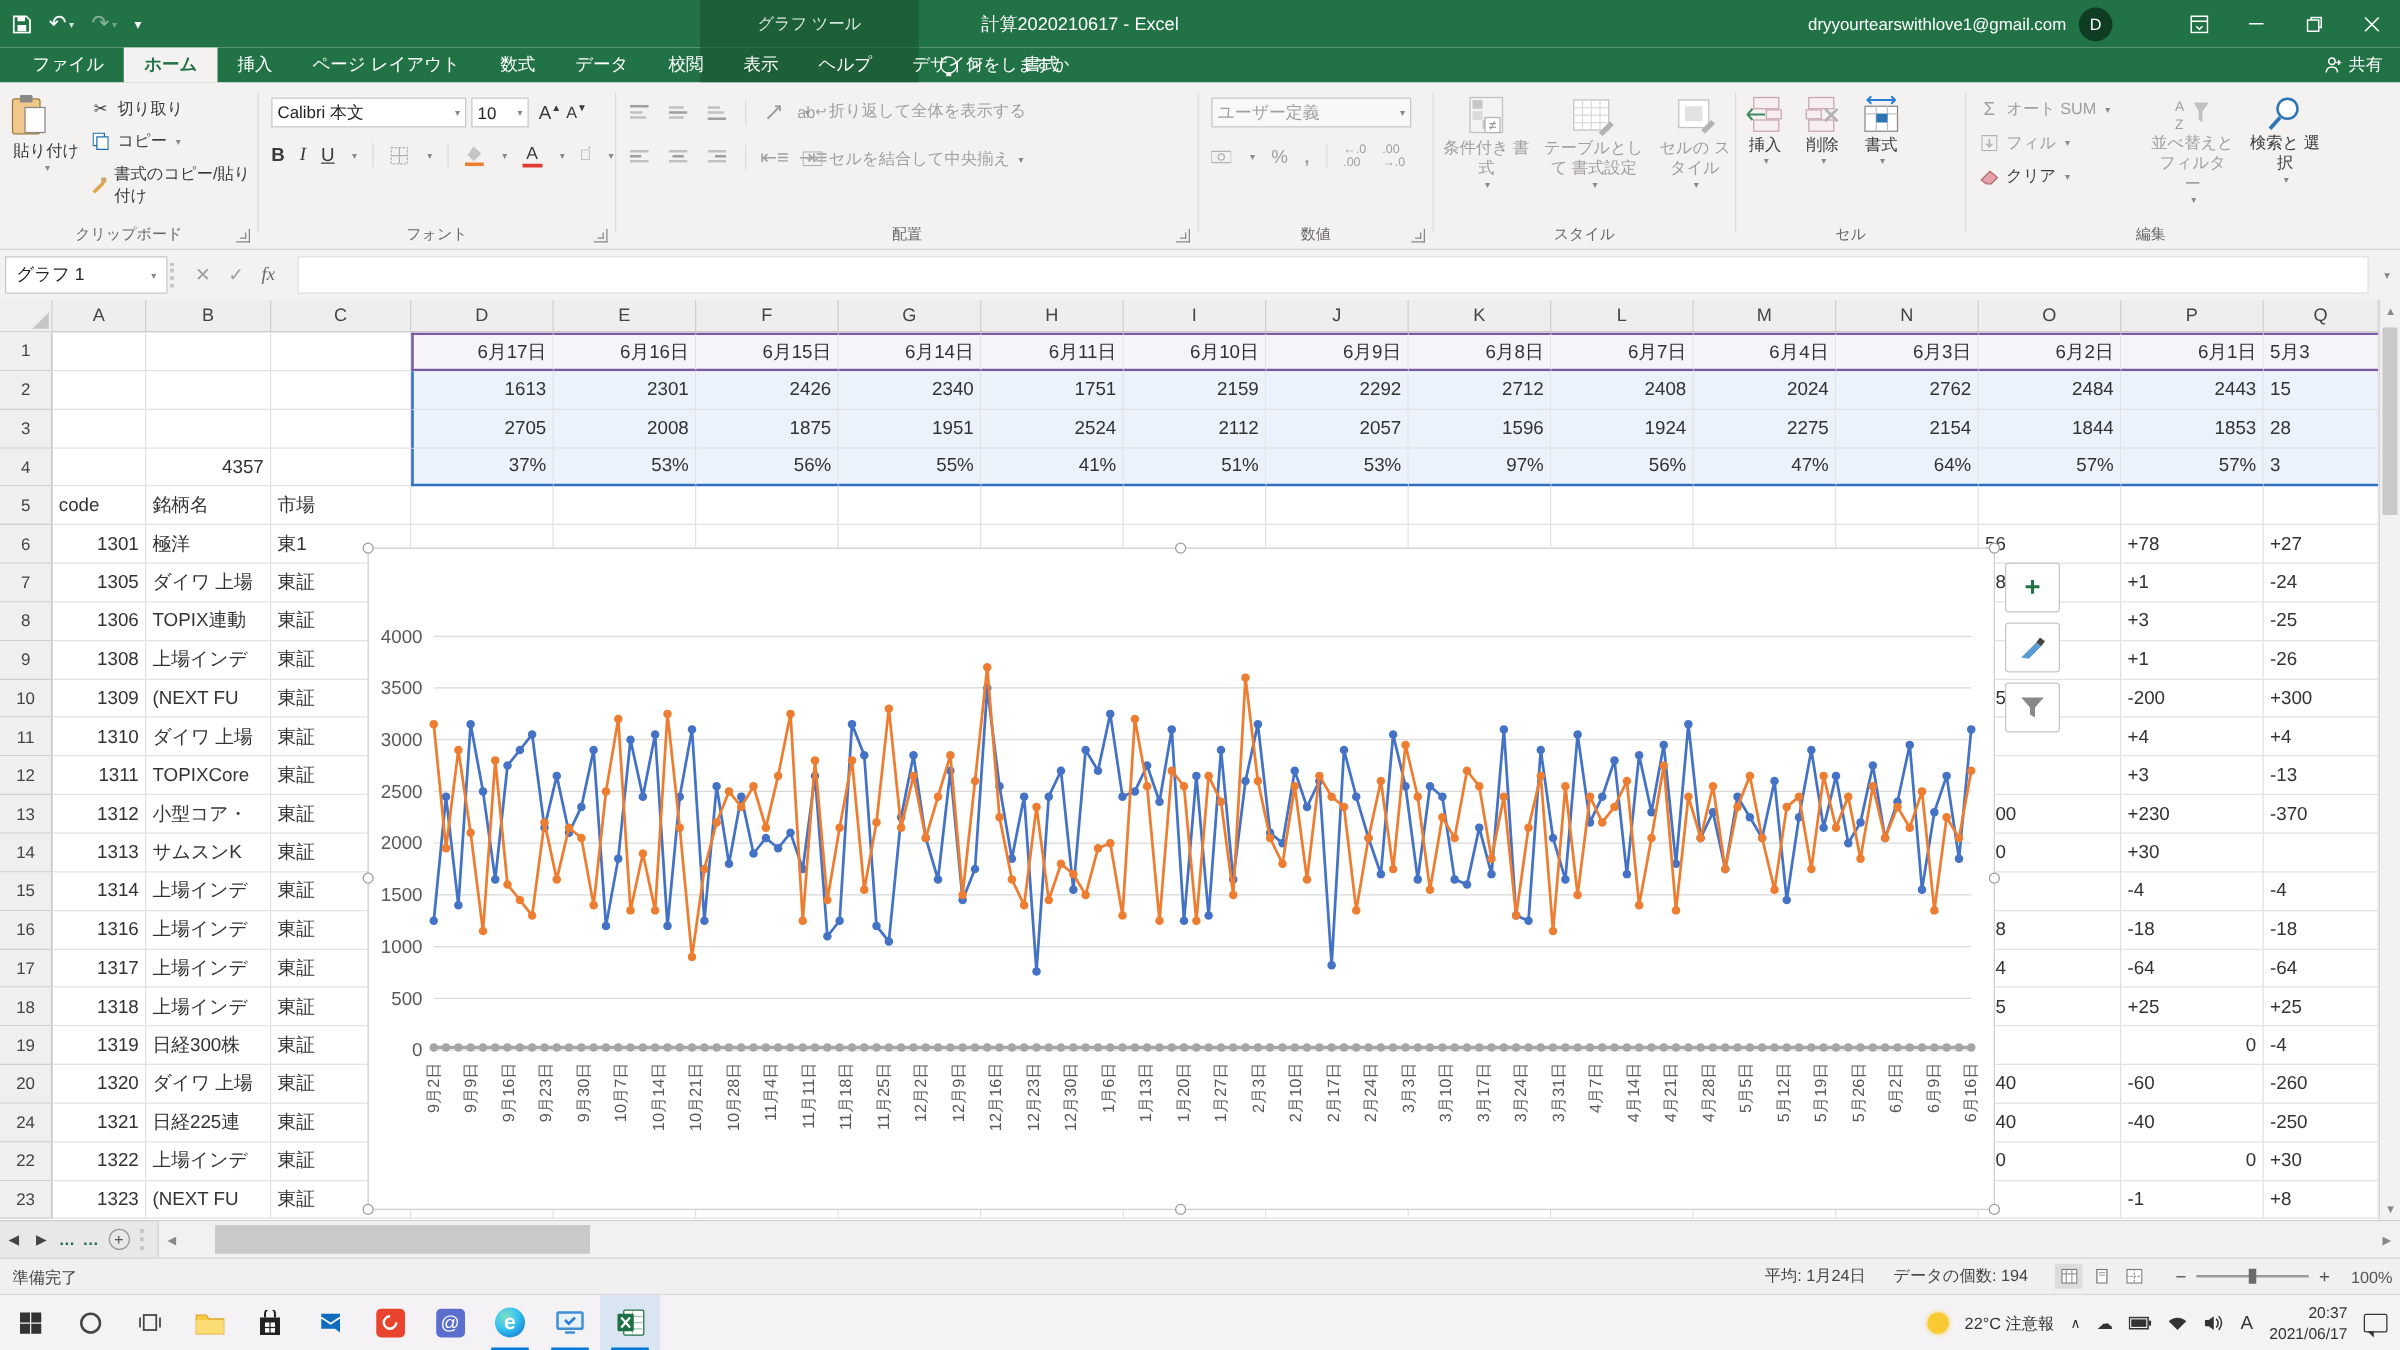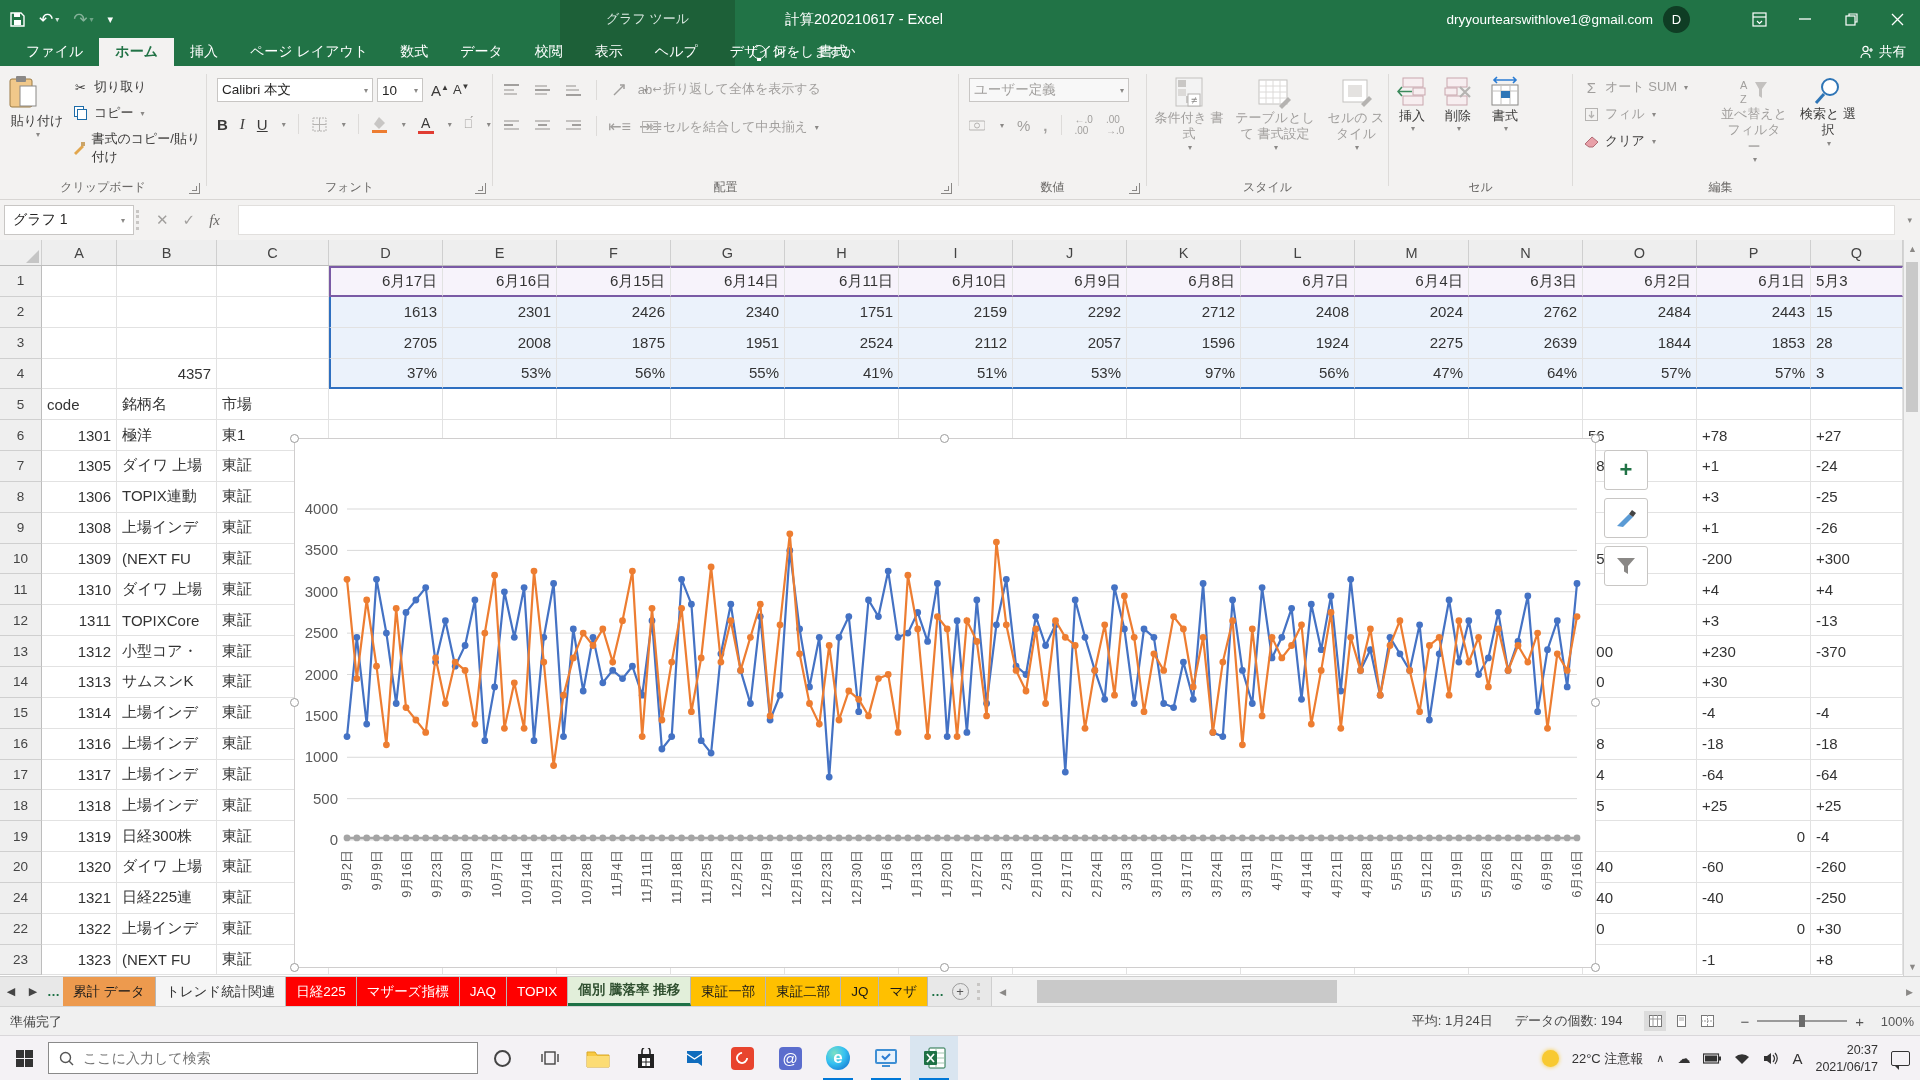--- a/index.html
+++ b/index.html
@@ -605,21 +605,21 @@
       <div class="cell r-vals bl-b al-r" style="width: 114px;">2705</div>
       <div class="cell r-vals al-r" style="width: 114px;">2008</div>
       <div class="cell r-vals al-r" style="width: 114px;">1875</div>
       <div class="cell r-vals al-r" style="width: 114px;">1951</div>
       <div class="cell r-vals al-r" style="width: 114px;">2524</div>
       <div class="cell r-vals al-r" style="width: 114px; text-align: right;">2112</div>
       <div class="cell r-vals al-r" style="width: 114px;">2057</div>
       <div class="cell r-vals al-r" style="width: 114px;">1596</div>
       <div class="cell r-vals al-r" style="width: 114px;">1924</div>
       <div class="cell r-vals al-r" style="width: 114px;">2275</div>
-      <div class="cell r-vals al-r" style="width: 114px;">2639</div>
+      <div class="cell r-vals al-r" style="width: 114px;">2154</div>
       <div class="cell r-vals al-r" style="width: 114px;">1844</div>
       <div class="cell r-vals al-r" style="width: 114px;">1853</div>
       <div class="cell r-vals al-l" style="width: 92px; text-align: center;">28</div>
     </div>
     <div class="grow">
       <div class="rowhdr">4</div>
       <div class="cell al-r" style="width: 75px;"></div>
       <div class="cell al-r" style="width: 100px;">4357</div>
       <div class="cell al-r" style="width: 112px;"></div>
       <div class="cell r-pcts bl-b al-r" style="width: 114px;">37%</div>
@@ -1492,33 +1492,20 @@
 <div class="chart-side-btn" style="top:546px">
   <svg width="20" height="18">
       <path d="M1 1h18l-7 8v8l-4-2.5V9z" fill="#8a8886"></path>
     </svg>
 </div>
 
 <div id="tabbar">
   <span class="tab-nav">◀</span>
   <span class="tab-nav">▶</span>
   <span class="tab-dots">…</span>
-  <span id="sheet-tabs" style="display:flex">
-      <div class="sheet-tab" style="background: rgb(237, 154, 78); color: rgb(26, 26, 26);">累計 データ</div>
-      <div class="sheet-tab" style="background: rgb(245, 245, 245); color: rgb(51, 51, 51);">トレンド統計関連</div>
-      <div class="sheet-tab" style="background: rgb(255, 0, 0); color: rgb(255, 255, 255);">日経225</div>
-      <div class="sheet-tab" style="background: rgb(255, 0, 0); color: rgb(255, 255, 255);">マザーズ指標</div>
-      <div class="sheet-tab" style="background: rgb(255, 0, 0); color: rgb(255, 255, 255);">JAQ</div>
-      <div class="sheet-tab" style="background: rgb(255, 0, 0); color: rgb(255, 255, 255);">TOPIX</div>
-      <div class="sheet-tab active" style="background: rgb(226, 239, 218); color: rgb(47, 79, 47);">個別 騰落率 推移</div>
-      <div class="sheet-tab" style="background: rgb(255, 192, 0); color: rgb(26, 26, 26);">東証一部</div>
-      <div class="sheet-tab" style="background: rgb(255, 192, 0); color: rgb(26, 26, 26);">東証二部</div>
-      <div class="sheet-tab" style="background: rgb(255, 192, 0); color: rgb(26, 26, 26);">JQ</div>
-      <div class="sheet-tab" style="background: rgb(255, 192, 0); color: rgb(26, 26, 26);">マザ</div>
-    </span>
   <span class="tab-dots">…</span>
   <span id="addsheet">
       <span>+</span>
     </span>
   <span class="vdots" style="margin:6px 4px"></span>
   <div id="hscroll">
     <span class="scr-arrow" style="left:2px;top:6px">◀</span>
     <div id="hthumb"></div>
     <span class="scr-arrow" style="right:2px;left:auto;top:6px">▶</span>
   </div>
@@ -1563,27 +1550,20 @@
 
 <div id="taskbar">
   <span id="start">
       <span class="winlogo">
         <i></i>
         <i></i>
         <i></i>
         <i></i>
       </span>
     </span>
-  <div id="tsearch">
-    <svg width="15" height="15">
-        <circle cx="6.5" cy="6.5" r="5" fill="none" stroke="#555" stroke-width="1.4"></circle>
-        <line x1="10" y1="10" x2="14" y2="14" stroke="#555" stroke-width="1.4"></line>
-      </svg>
-    <input placeholder="ここに入力して検索" style="">
-  </div>
   <span class="tb-icon">
       <span style="width:17px;height:17px;border:2px solid #444;border-radius:50%"></span>
     </span>
   <span class="tb-icon">
       <svg width="18" height="16">
         <rect x="4" y="2" width="10" height="12" fill="none" stroke="#444" stroke-width="1.4"></rect>
         <path d="M1 4v8M17 4v8" stroke="#444" stroke-width="1.4"></path>
       </svg>
     </span>
   <span class="tb-icon">

